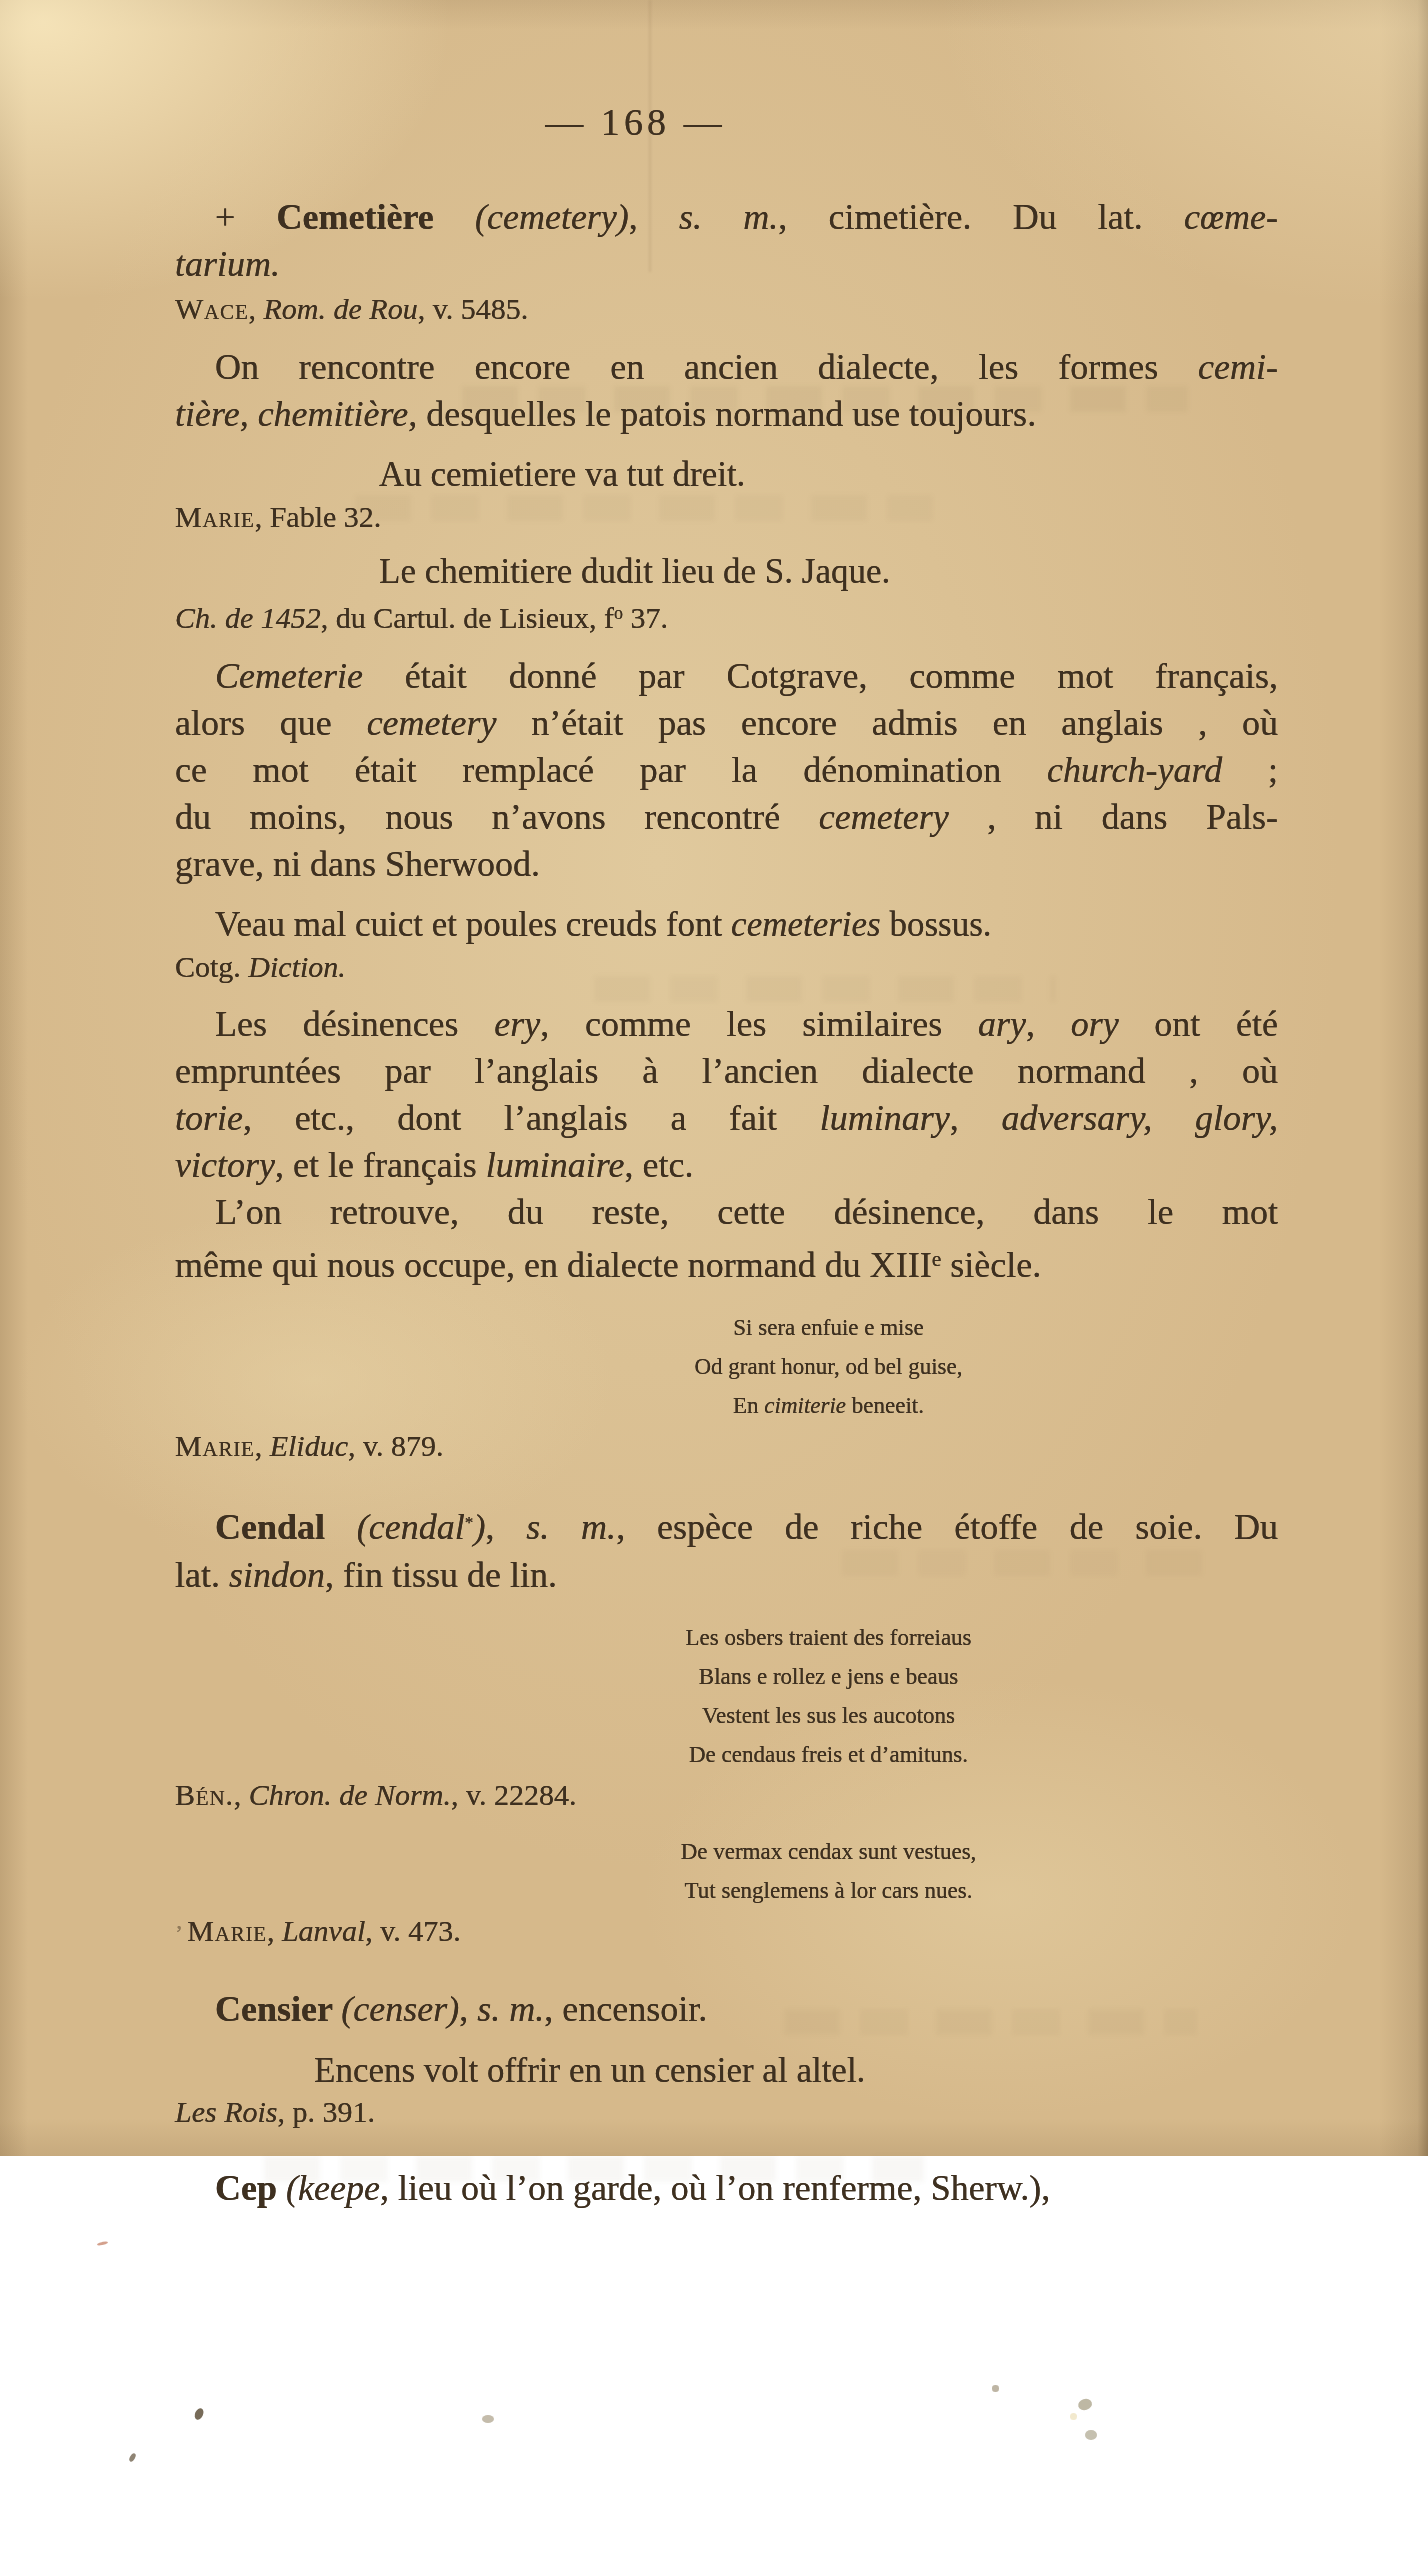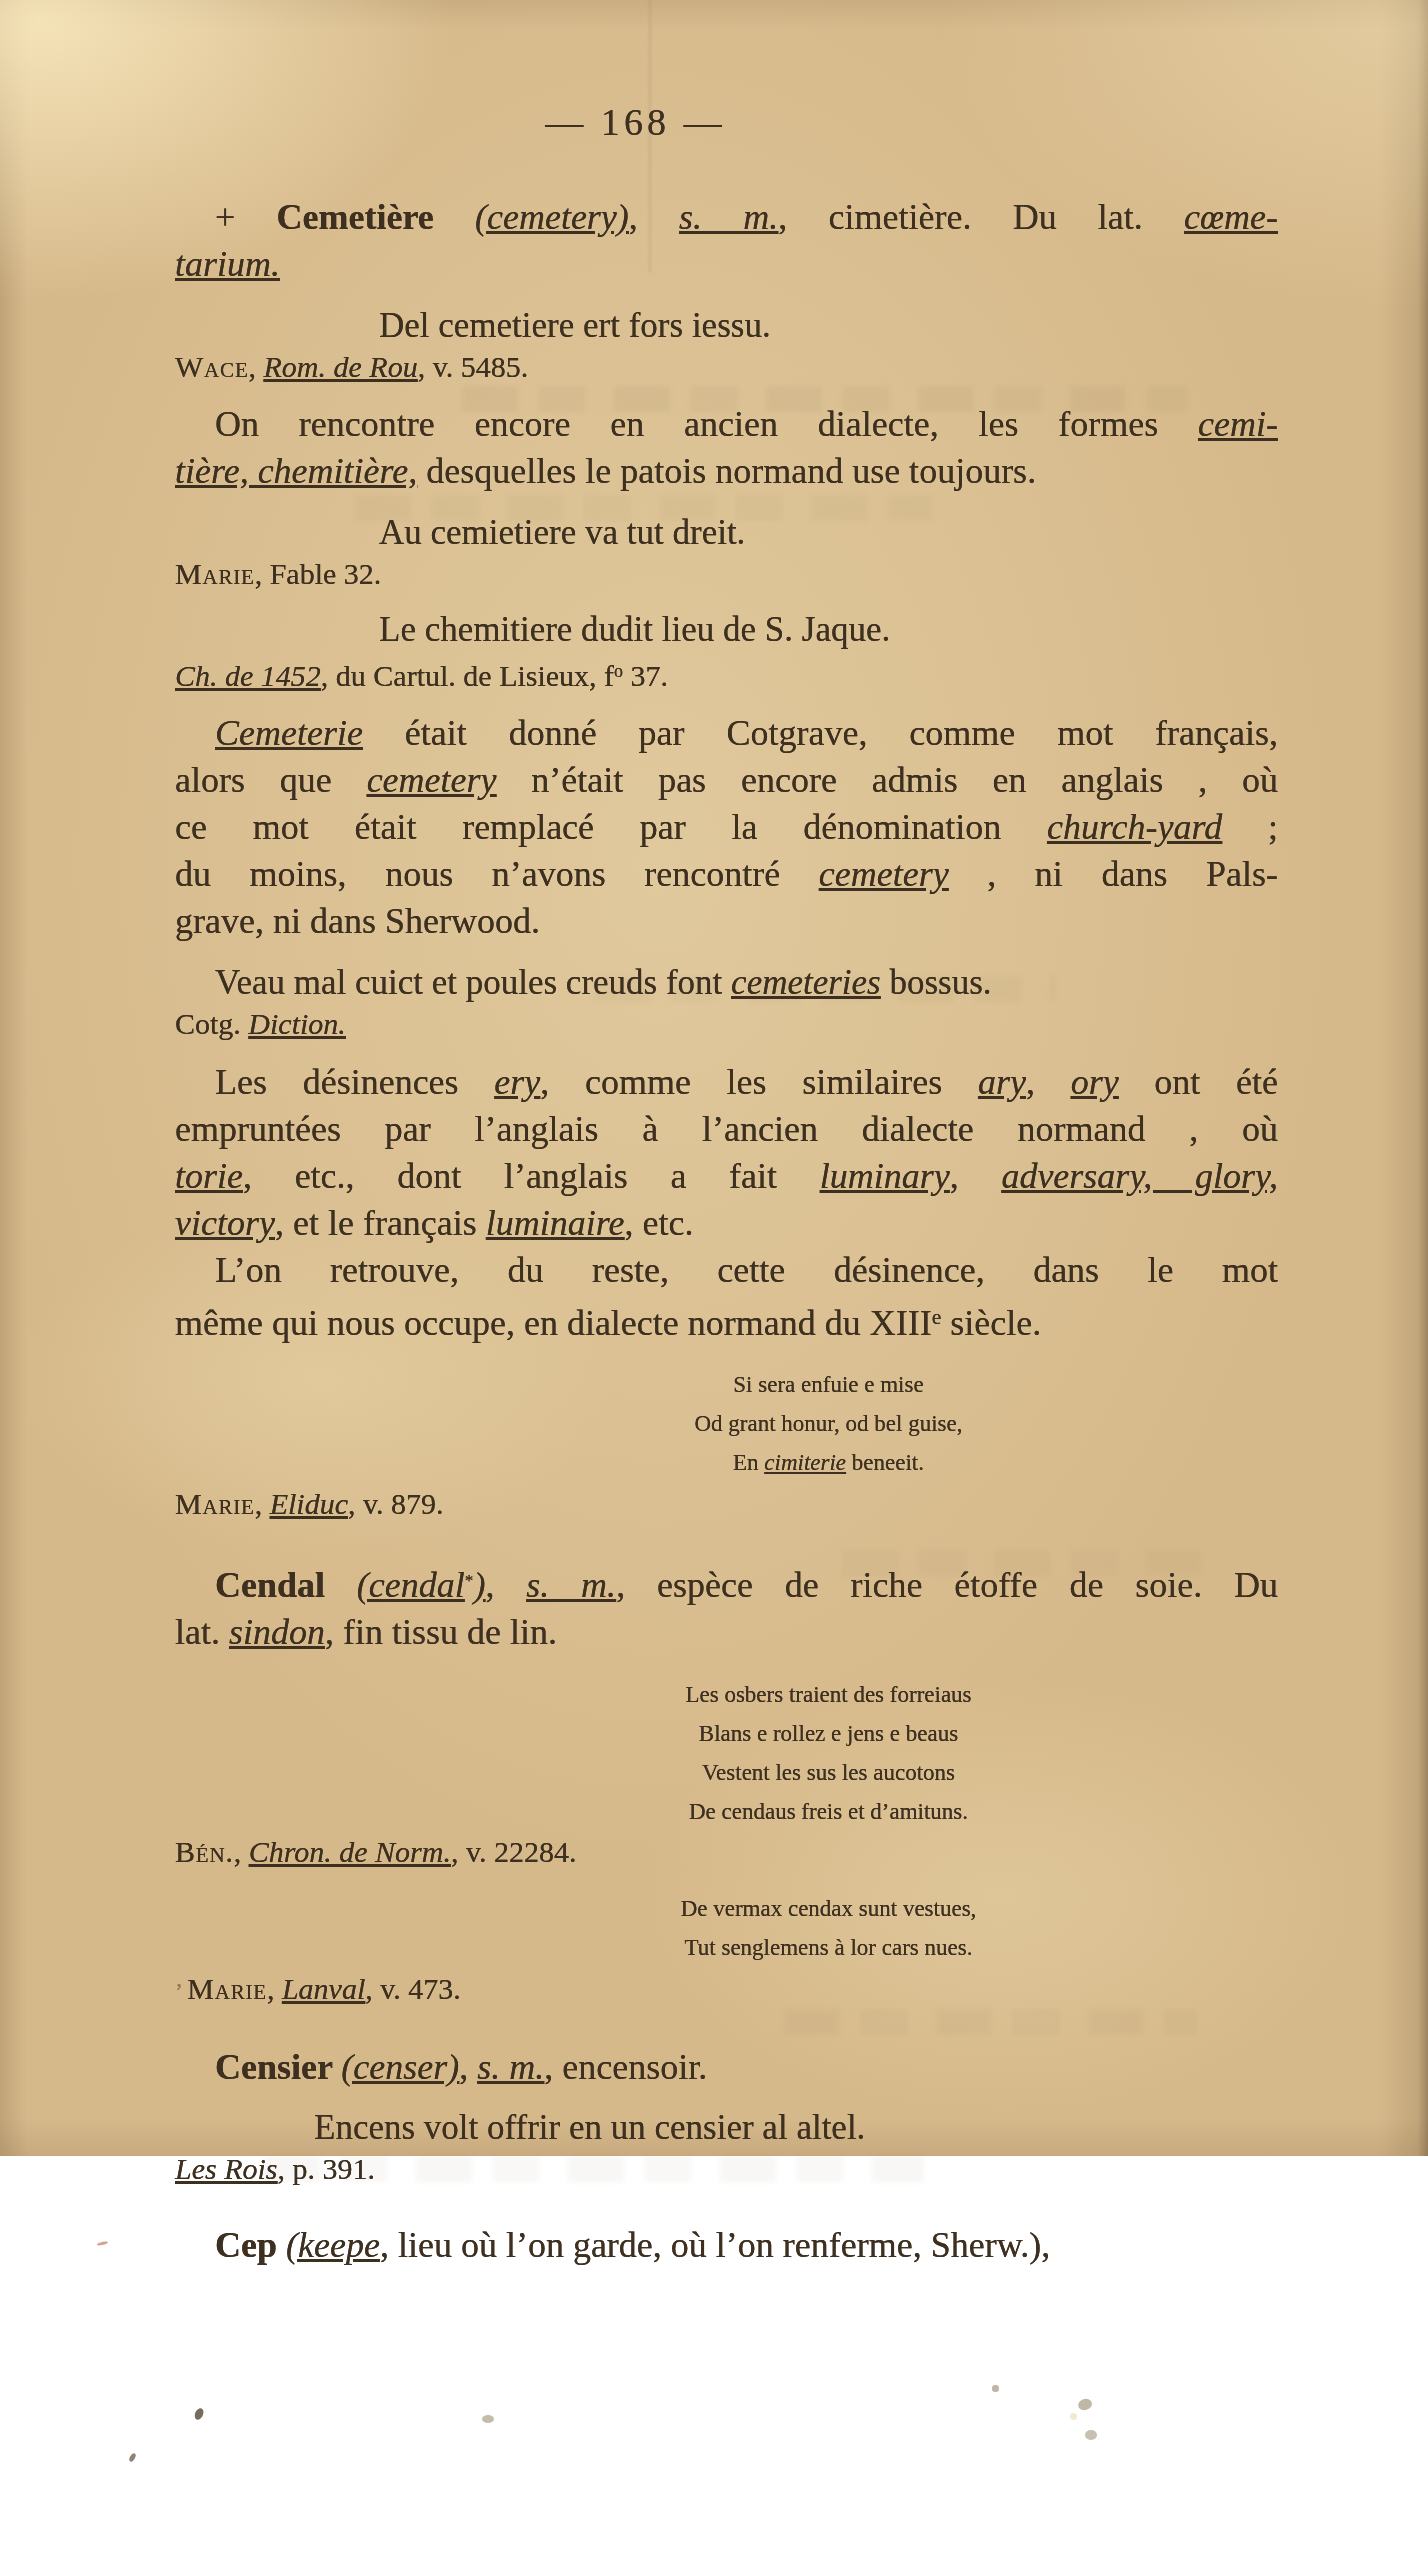--- a/index.html
+++ b/index.html
@@ -36,21 +36,21 @@
   .para.entry{margin-top:35px;}
   .para.first-entry{margin-top:50px;}
   .quote{font-size:35px;line-height:41px;margin-top:16.5px;margin-left:204px;}
   .quote.flush{margin-left:40px;}
   .quote.mid{margin-left:139px;}
   .verse{font-size:23px;line-height:39px;margin-top:19px;margin-left:204px;text-align:center;}
   .cite{font-size:30px;line-height:36px;margin-top:3.3px;text-align:left;padding-right:10px;}
   
   .s-r{}
   .s-b{font-weight:bold;}
-  .s-i{font-style:italic;text-decoration:underline;}
+  .s-i{font-style:italic;}
   .s-sc{font-variant-caps:small-caps;letter-spacing:0.8px;}
   .s-sup{font-size:0.60em;vertical-align:0.50em;}
   .s-star{font-size:0.48em;vertical-align:0.65em;letter-spacing:0;}
   .s-faint{opacity:0.45;font-size:0.8em;}
   
   .ghost{
     position:absolute;height:26.4px;filter:blur(2.5px);opacity:.55;pointer-events:none;
     background:repeating-linear-gradient(90deg,
       rgba(120,102,64,0.13) 0 56px, rgba(120,102,64,0) 56px 76px,
       rgba(120,102,64,0.11) 76px 124px, rgba(120,102,64,0) 124px 152px);
@@ -83,23 +83,20 @@
   <div class="speck" style="left:97px;top:2242px;width:10.7px;height:3.3px;background:#b0542f;opacity:.55;transform:rotate(-12deg);"></div>
 
   <header class="pageno-row">
     <span class="pageno">— 168 —</span>
   </header>
 
   <main id="content">
       <div class="b para first-entry">
         <div class="line"><span class="s-r">+ </span><span class="s-b">Cemetière </span><span class="s-i">(cemetery)</span><span class="s-r">, </span><span class="s-i">s. m.</span><span class="s-r">, cimetière. Du lat. </span><span class="s-i">cœme-</span></div>
         <div class="line last"><span class="s-i">tarium.</span></div>
-      </div>
-      <div class="b quote">
-        <div class="line last"><span class="s-r">Del cemetiere ert fors iessu.</span></div>
       </div>
       <div class="b cite">
         <div class="line last"><span class="s-sc">Wace</span><span class="s-r">, </span><span class="s-i">Rom. de Rou</span><span class="s-r">, v. 5485.</span></div>
       </div>
       <div class="b para">
         <div class="line"><span class="s-r">On rencontre encore en ancien dialecte, les formes </span><span class="s-i">cemi-</span></div>
         <div class="line last"><span class="s-i">tière, chemitière,</span><span class="s-r"> desquelles le patois normand use toujours.</span></div>
       </div>
       <div class="b quote">
         <div class="line last"><span class="s-r">Au cemietiere va tut dreit.</span></div>

